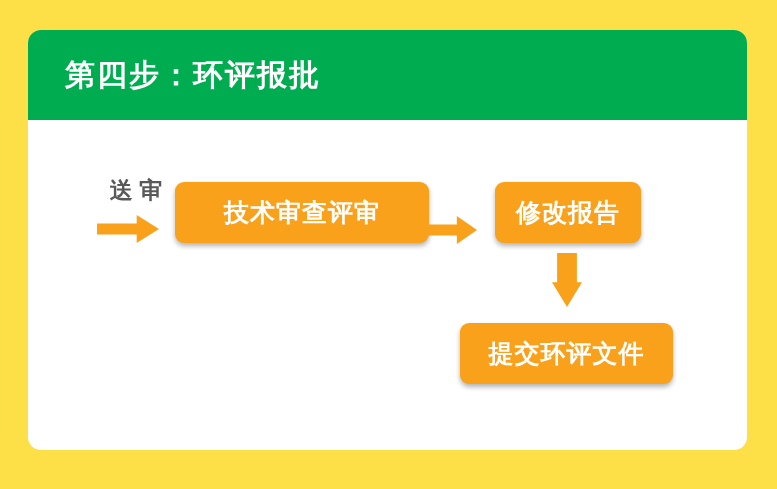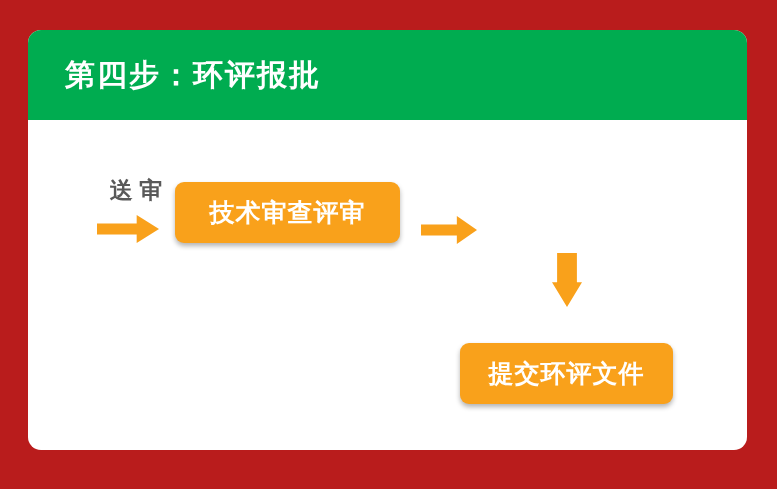--- a/index.html
+++ b/index.html
@@ -5,21 +5,21 @@
   html, body {
     margin: 0;
     padding: 0;
     background: #000000;
     font-family: "Liberation Sans", "DejaVu Sans", sans-serif;
   }
   .stage {
     position: relative;
     width: 777px;
     height: 489px;
-    background: #b91c1c;
+    background: #fde047;
     overflow: hidden;
   }
   .card {
     position: absolute;
     left: 28px;
     top: 30px;
     width: 719px;
     height: 420px;
     background: #FFFFFF;
     border-radius: 13px;
@@ -66,23 +66,23 @@
     justify-content: center;
     box-shadow: 0 3px 5px rgba(0,0,0,0.30);
   }
   .node span {
     color: #FFFFFF;
     font-size: 25px;
     font-weight: bold;
     letter-spacing: 1px;
     line-height: 1;
   }
-  .node-1 { left: 147px; top: 152px; width: 225px; height: 61px; }
+  .node-1 { left: 147px; top: 152px; width: 254px; height: 61px; }
   .node-2 { left: 467px; top: 152px; width: 146px; height: 61px; }
-  .node-3 { left: 432px; top: 293px; width: 213px; height: 61px; margin-top: 20px; }
+  .node-3 { left: 432px; top: 293px; width: 213px; height: 61px; }
   .arrow-right {
     position: absolute;
     background: #F9A11B;
     clip-path: polygon(0 30%, 64% 30%, 64% 0, 100% 50%, 64% 100%, 64% 70%, 0 70%);
     filter: drop-shadow(0 3px 3px rgba(0,0,0,0.35));
   }
   .arrow-1 { left: 69px;  top: 185px; width: 62px; height: 28px; }
   .arrow-2 { left: 393px; top: 186px; width: 56px; height: 28px; }
   .arrow-down {
     position: absolute;
@@ -118,20 +118,23 @@
     <div class="start-label">送 审</div>
 
     <div class="arrow-right arrow-1"></div>
 
     <div class="node node-1">
       <span>技术审查评审</span>
     </div>
 
     <div class="arrow-right arrow-2"></div>
 
+    <div class="node node-2">
+      <span>修改报告</span>
+    </div>
 
     <div class="arrow-down"></div>
 
     <div class="node node-3">
       <span>提交环评文件</span>
     </div>
 
 
   </div>
 </div>

